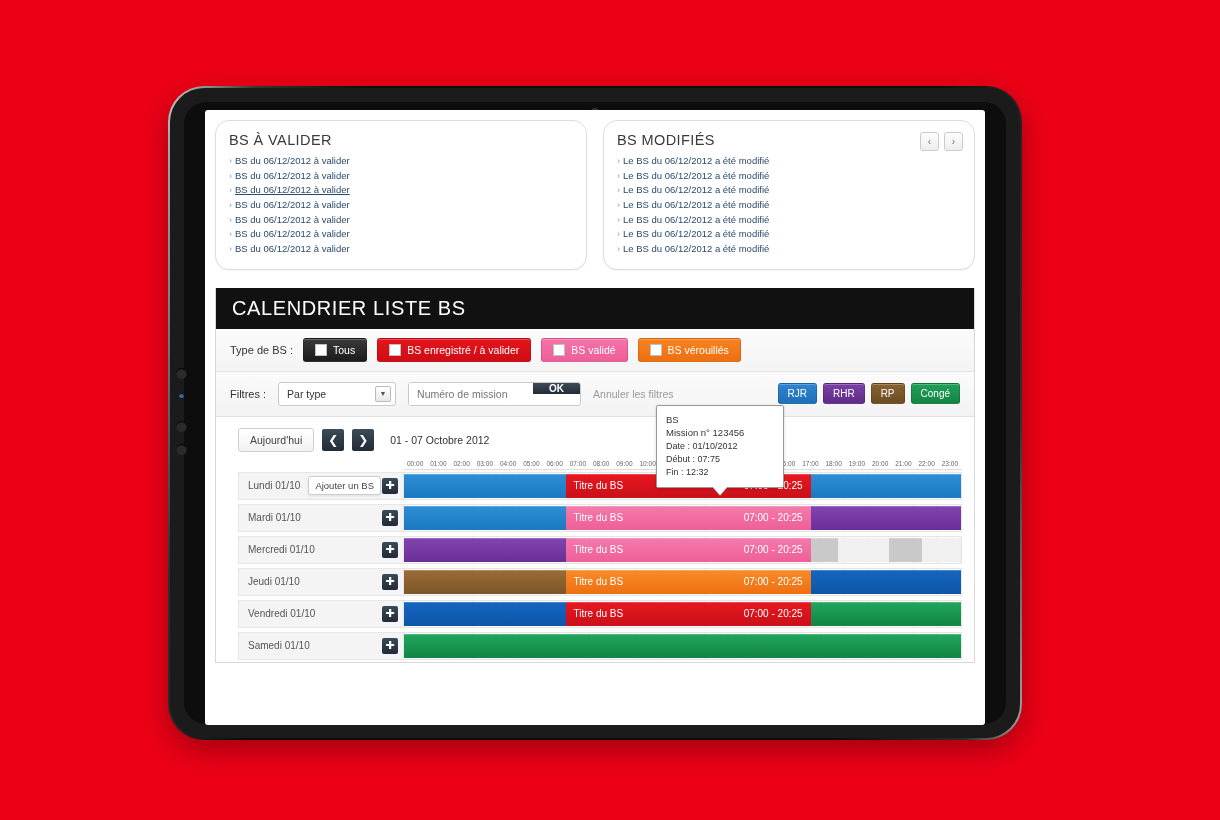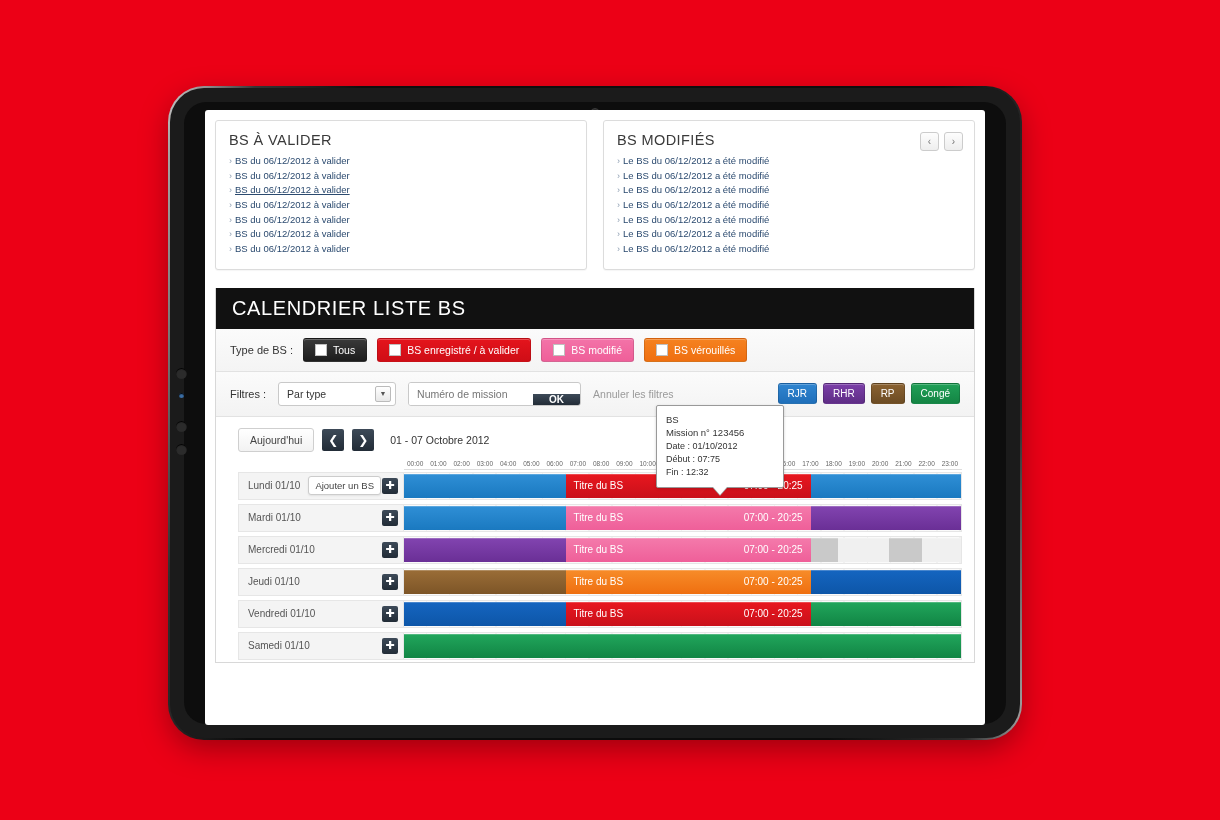--- a/index.html
+++ b/index.html
@@ -44,21 +44,21 @@
     position:absolute;left:205px;top:110px;width:780px;height:615px;
     background:#ffffff;
     overflow:hidden;
     border-radius:3px;
   }
   .screen-pad{padding:10px 10px 0 10px;}
 
   
   .panels{display:flex;gap:16px;}
   .panel{
-    flex:1;background:#fff;border:1px solid #dcdcdc;border-radius:3px;
+    flex:1;background:#fff;border:1px solid #dcdcdc;border-radius:14px;
     padding:11px 13px 12px 13px;
     box-shadow:0 1px 1px rgba(0,0,0,.04);
     position:relative;
   }
   .panel-title{
     font-size:14.5px;color:#3a3a3a;letter-spacing:.4px;
     margin:0 0 6px 0;font-weight:400;
   }
   .panel-nav{position:absolute;right:11px;top:11px;display:flex;gap:5px;}
   .navbtn{
@@ -110,21 +110,21 @@
   }
   .sel-wrap{position:relative;}
   .sel-arrow{
     position:absolute;right:5px;top:50%;transform:translateY(-50%);
     width:14px;height:14px;border:1px solid #bbb;border-radius:2px;
     background:linear-gradient(#fff,#e8e8e8);
     display:flex;align-items:center;justify-content:center;
     font-size:7px;color:#555;pointer-events:none;
   }
   .mission{
-    display:flex;align-items:flex-end;border:1px solid #c9c9c9;border-radius:3px;overflow:hidden;background:#fff;
+    display:flex;align-items:flex-start;border:1px solid #c9c9c9;border-radius:3px;overflow:hidden;background:#fff;
   }
   .mission input{
     border:none;outline:none;width:108px;padding:5px 8px;font-size:10.5px;color:#444;
     font-family:"Liberation Sans",sans-serif;background:#fff;
   }
   .okbtn{
     background:linear-gradient(#3d4a58,#222c37);color:#fff;font-size:10px;font-weight:bold;
     padding:0 16px;display:flex;align-items:center;cursor:pointer;
   }
   .cancel-filters{font-size:10.5px;color:#9a9a9a;cursor:pointer;}
@@ -288,21 +288,21 @@
         <span class="typebtn t-all">
           <span class="box"></span>
           <span>Tous</span>
         </span>
         <span class="typebtn t-reg">
           <span class="box"></span>
           <span>BS enregistré / à valider</span>
         </span>
         <span class="typebtn t-val">
           <span class="box"></span>
-          <span>BS modifié</span>
+          <span>BS validé</span>
         </span>
         <span class="typebtn t-ver">
           <span class="box"></span>
           <span>BS vérouillés</span>
         </span>
       </div>
 
       <div class="filters-row">
         <span class="lbl">Filtres :</span>
         <span class="sel-wrap">

